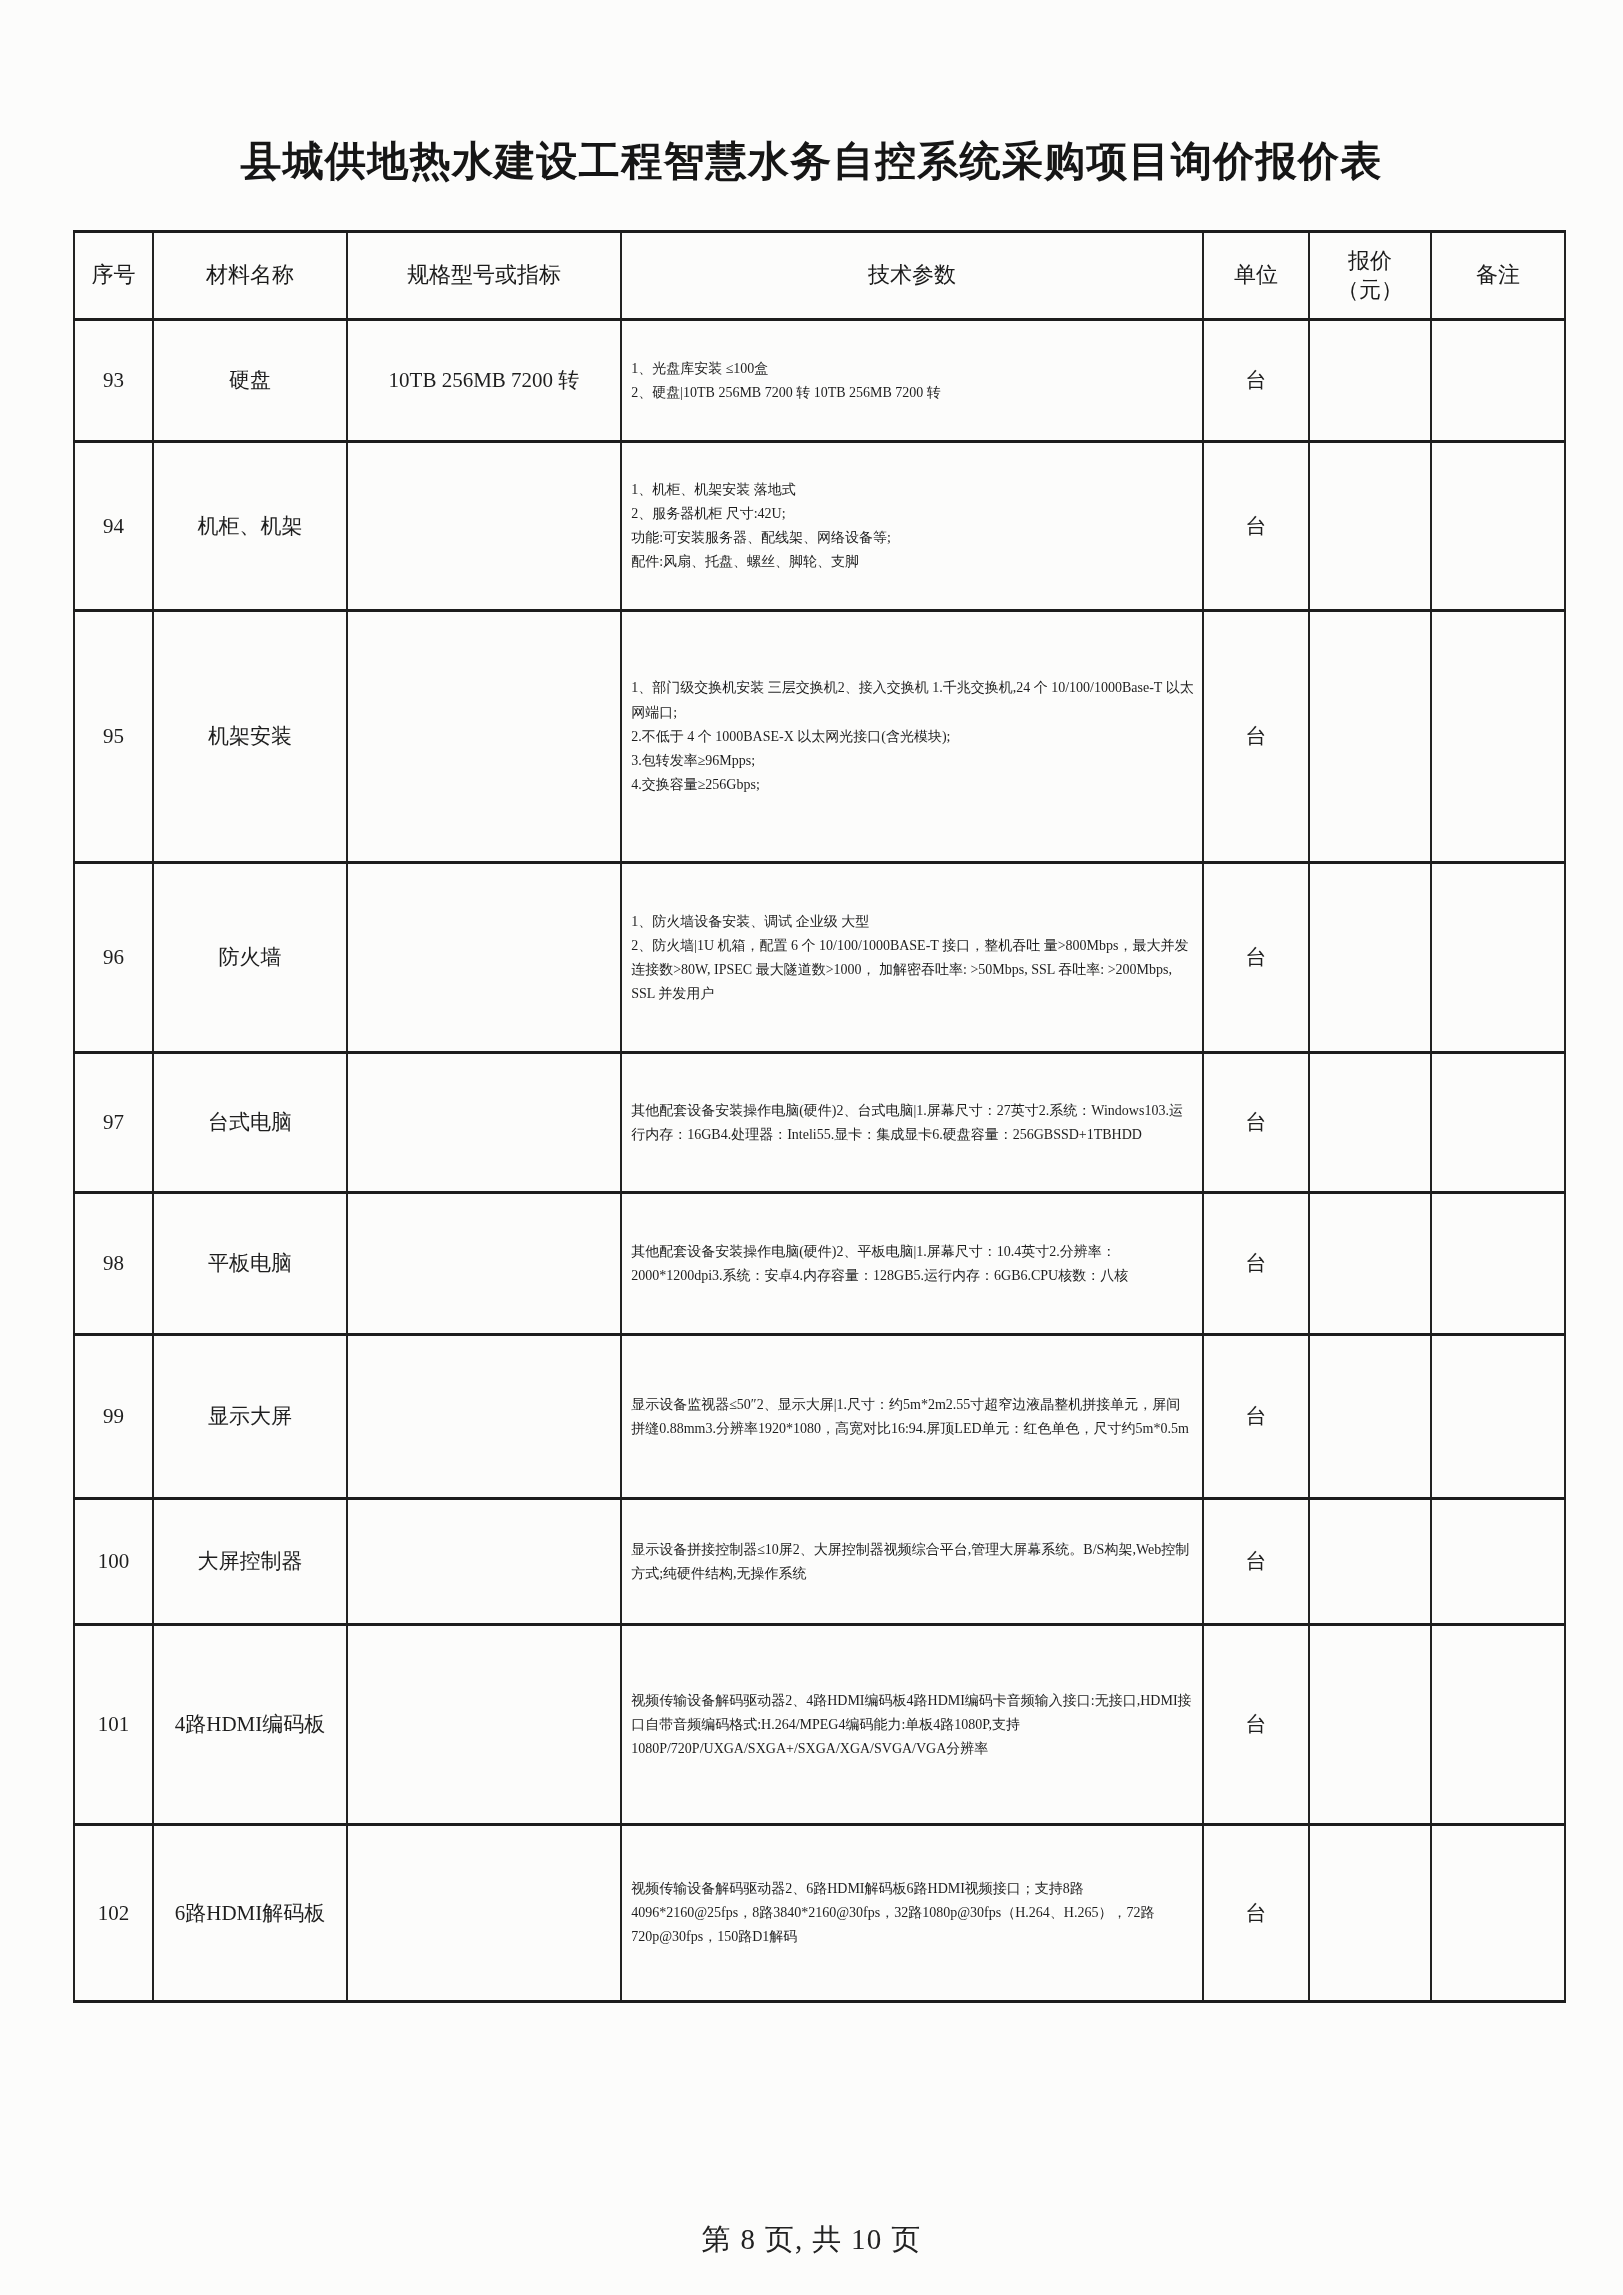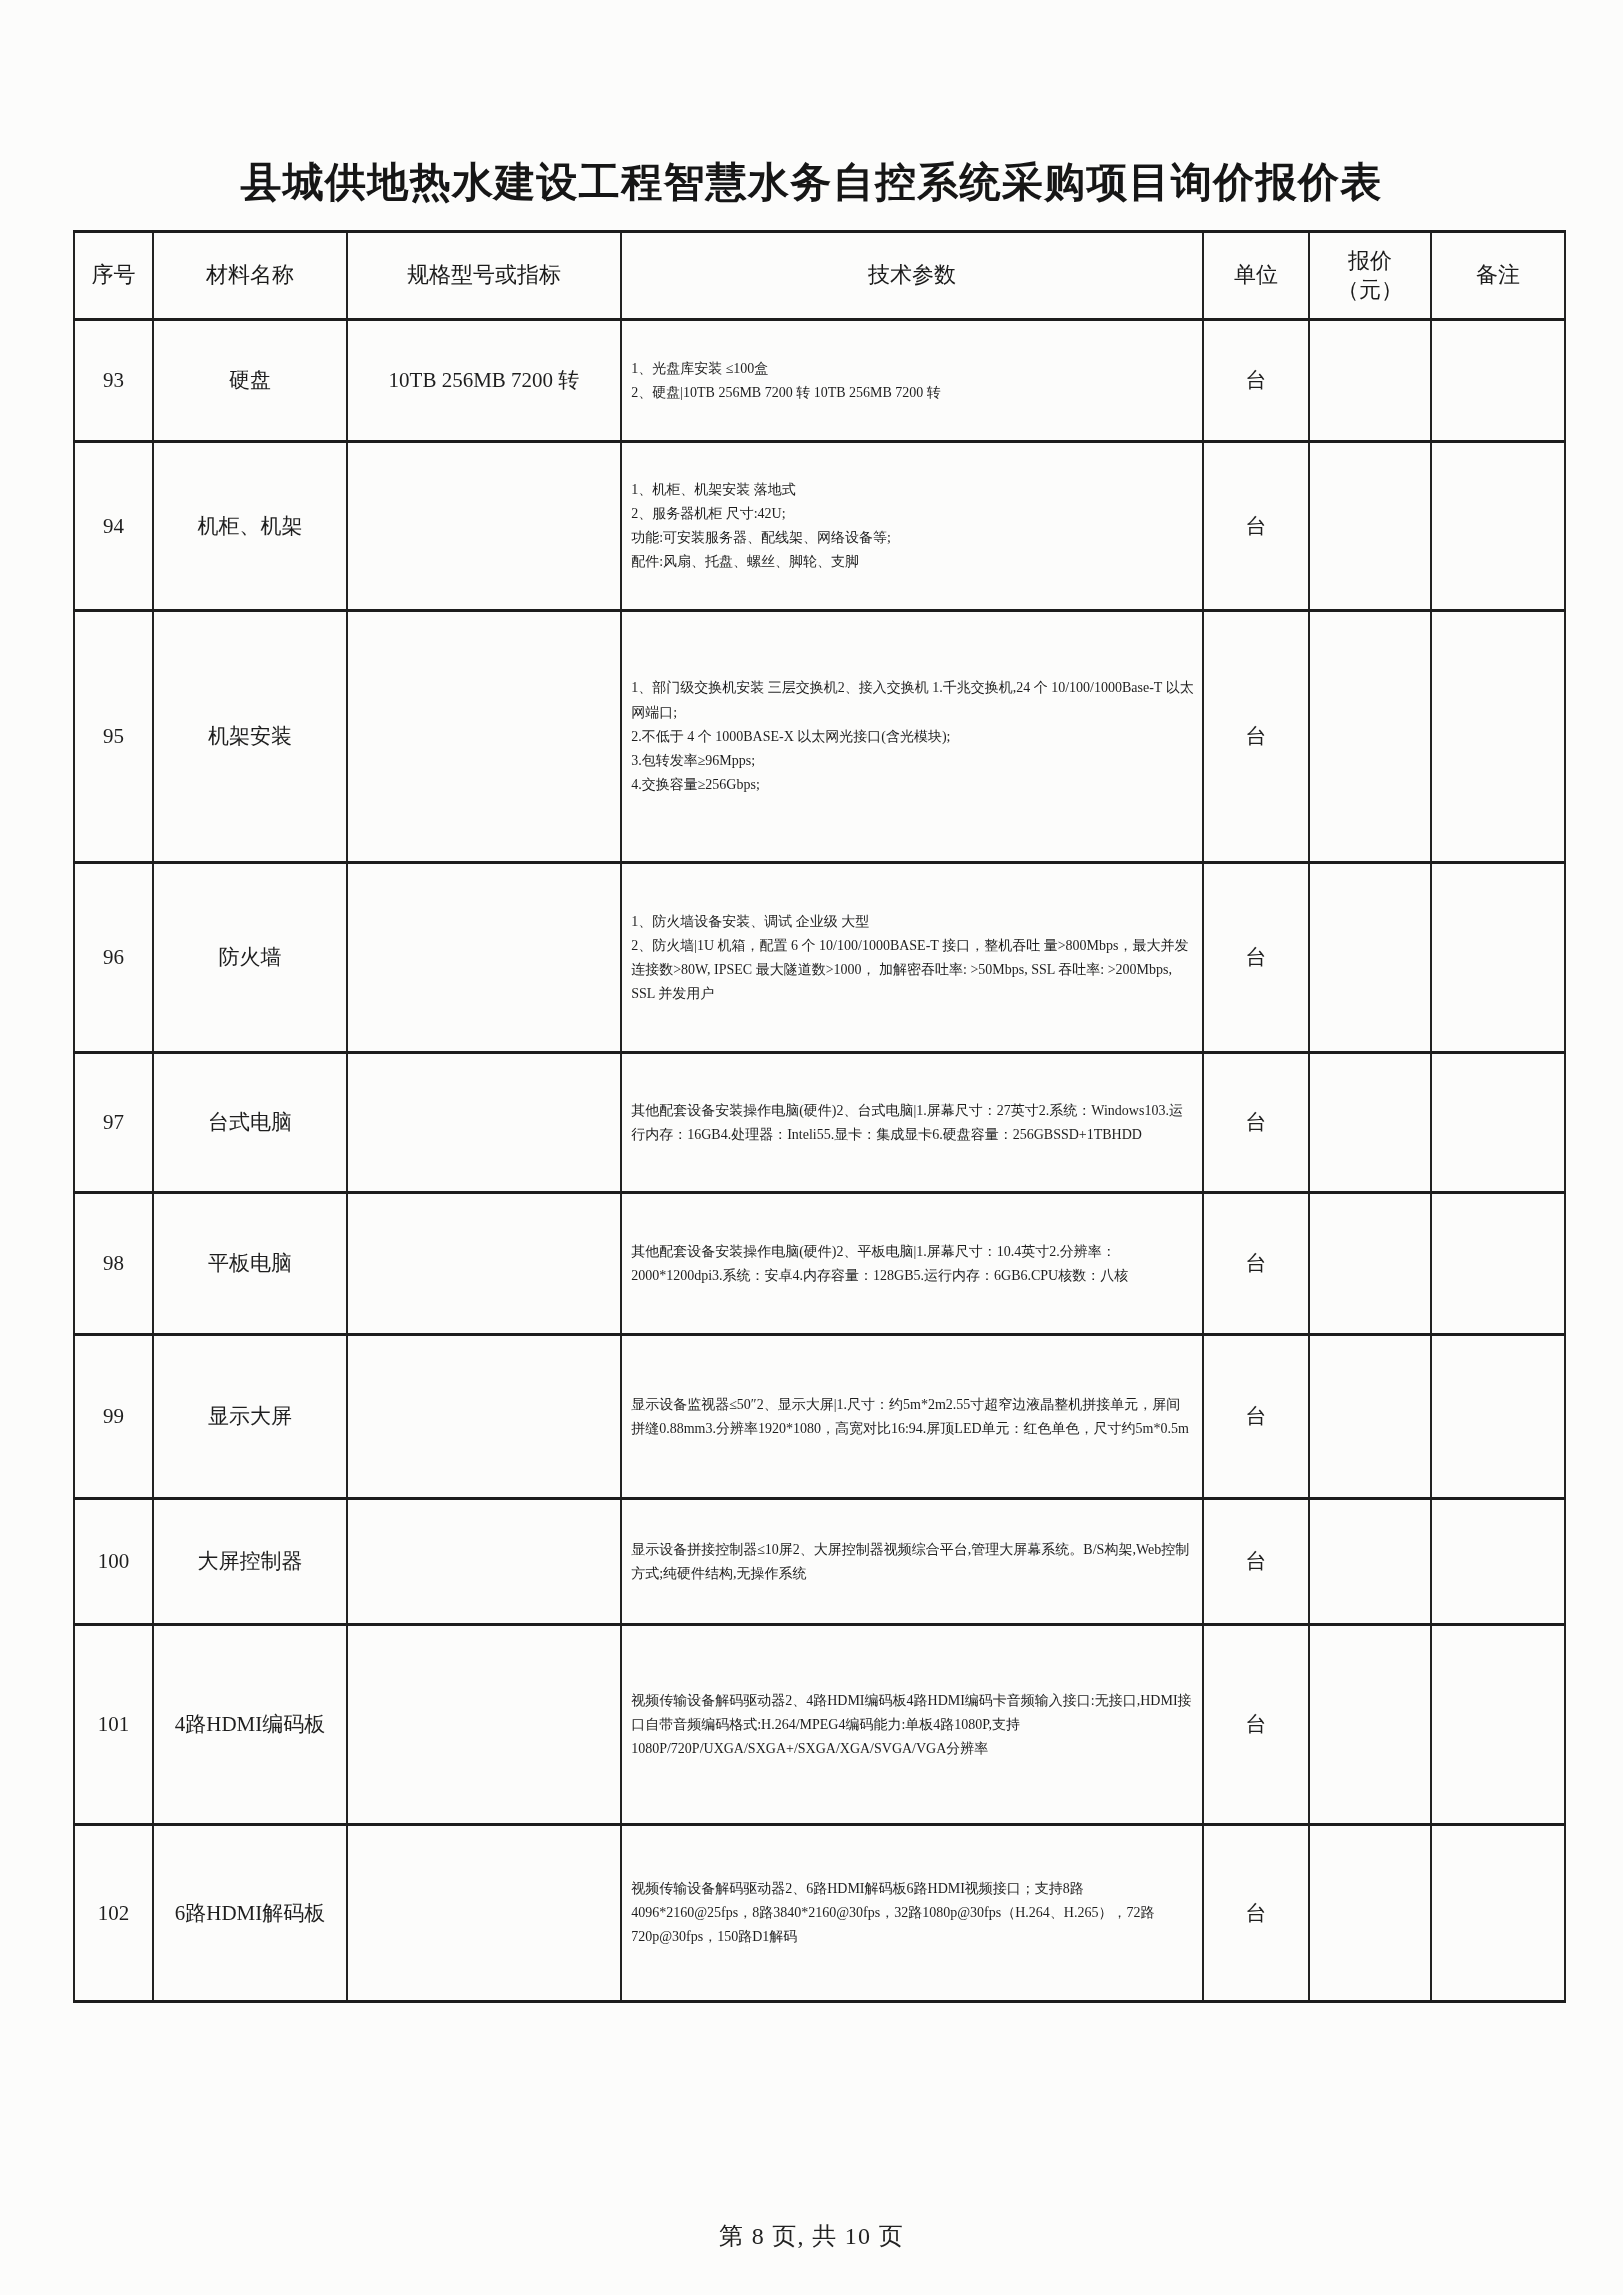--- a/index.html
+++ b/index.html
@@ -9,21 +9,21 @@
     font-family:"Liberation Serif","DejaVu Serif",serif;
     color:#1b1b1b;
   }
   .page{
     position:relative;width:1623px;height:2295px;
     background:#fcfcfb;overflow:hidden;
   }
   .doc-title{
     position:absolute;top:134px;left:0;width:1623px;
     text-align:center;font-size:41px;font-weight:bold;
-    letter-spacing:1.3px;color:#161616;white-space:nowrap;margin-top:21px;
+    letter-spacing:1.3px;color:#161616;white-space:nowrap;
   }
   table.quote{
     position:absolute;top:230px;left:73px;width:1489px;
     border-collapse:collapse;table-layout:fixed;
   }
   th,td{
     border-left:2px solid #222;border-right:2px solid #222;
     border-top:3.9px solid #1d1d1d;border-bottom:3.9px solid #1d1d1d;
     vertical-align:middle;white-space:pre-line;
     overflow:hidden;
@@ -37,21 +37,21 @@
     font-size:21px;text-align:center;line-height:1.45;
     padding:3.9px 6.5px;color:#1e1e1e;
   }
   td.k-params{
     text-align:left;font-size:14px;line-height:1.72;
     padding:6.5px 7.9px 6.5px 9.2px;
   }
   td.k-no,td.k-unit{font-size:21px;}
   .page-footer{
     position:absolute;top:2220px;left:0;width:1623px;
-    text-align:center;font-size:24px;color:#222;
+    text-align:center;font-size:29px;color:#222;
     letter-spacing:1.3px;
   }
 </style>
 </head>
 <body>
 
 <div class="page">
 
   <div class="doc-title">县城供地热水建设工程智慧水务自控系统采购项目询价报价表</div>
 

